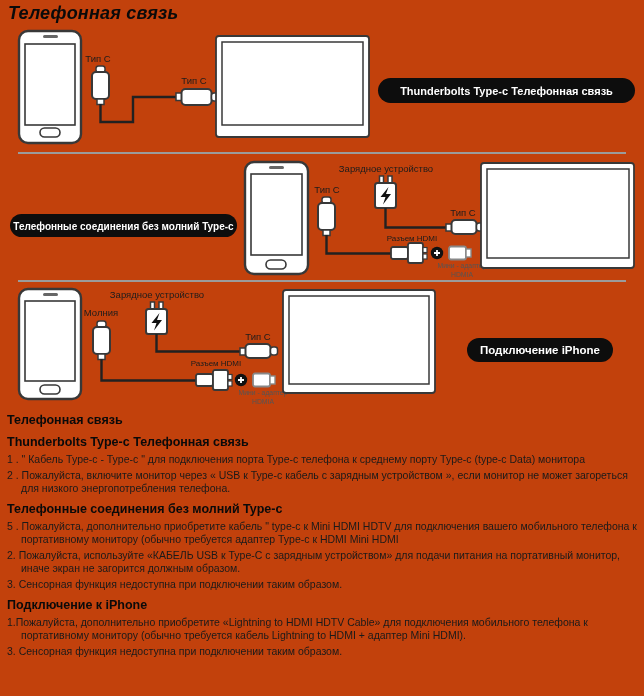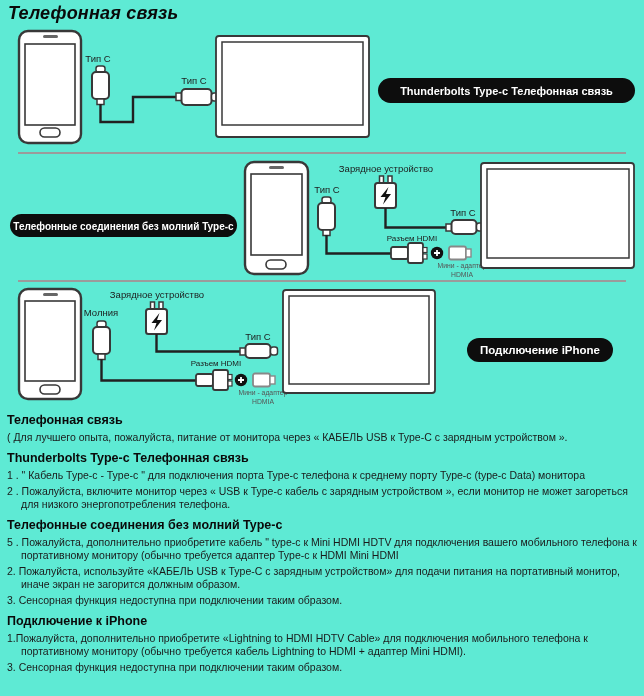--- a/index.html
+++ b/index.html
@@ -1,18 +1,18 @@
 <!DOCTYPE html>
 <html><head>
 <meta charset="utf-8">
 <style>
   * { margin:0; padding:0; box-sizing:border-box; }
   body { font-family:"Liberation Sans", sans-serif; background:#fff; }
   .page {
-    position:relative; width:644px; height:696px; background:#5eead4;
+    position:relative; width:644px; height:696px; background:#c2410c;
     overflow:hidden; font-family:"Liberation Sans", sans-serif;
   }
   .page-title {
     position:absolute; top:3px; left:8px;
     font-size:18px; font-weight:bold; font-style:italic; color:#0a0a0a;
     letter-spacing:0.2px;
   }
   svg.diagram { position:absolute; top:0; left:0; }
   svg text { font-family:"Liberation Sans", sans-serif; fill:#1c1c1c; }
   .outline { fill:#fff; stroke:#383838; }
@@ -204,21 +204,20 @@
 
       <g>
         <rect class="pill-rect" x="467" y="338" width="146" height="24" rx="12"></rect>
         <text class="pill-text" x="540" y="354" text-anchor="middle" font-size="11.5">Подключение iPhone</text>
       </g>
     </g>
   </svg>
 
   <div class="instructions">
     <h2 style="margin-top:3px;">Телефонная связь</h2>
-    <p>( Для лучшего опыта, пожалуйста, питание от монитора через « КАБЕЛЬ USB к Type-C с зарядным устройством ».</p>
 
     <h2>Thunderbolts Type-c Телефонная связь</h2>
     <p class="hang">1 . " Кабель Type-c - Type-c " для подключения порта Type-c телефона к среднему порту Type-c (type-c Data) монитора</p>
     <p class="hang">2 . Пожалуйста, включите монитор через « USB к Type-c кабель с зарядным устройством », если монитор не может загореться для низкого энергопотребления телефона.</p>
 
     <h2>Телефонные соединения без молний Type-c</h2>
     <p class="hang">5 . Пожалуйста, дополнительно приобретите кабель " type-c к Mini HDMI HDTV для подключения вашего мобильного телефона к портативному монитору (обычно требуется адаптер Type-c к HDMI Mini HDMI</p>
     <p class="hang">2. Пожалуйста, используйте «КАБЕЛЬ USB к Type-C с зарядным устройством» для подачи питания на портативный монитор, иначе экран не загорится должным образом.</p>
     <p class="hang">3. Сенсорная функция недоступна при подключении таким образом.</p>
 

